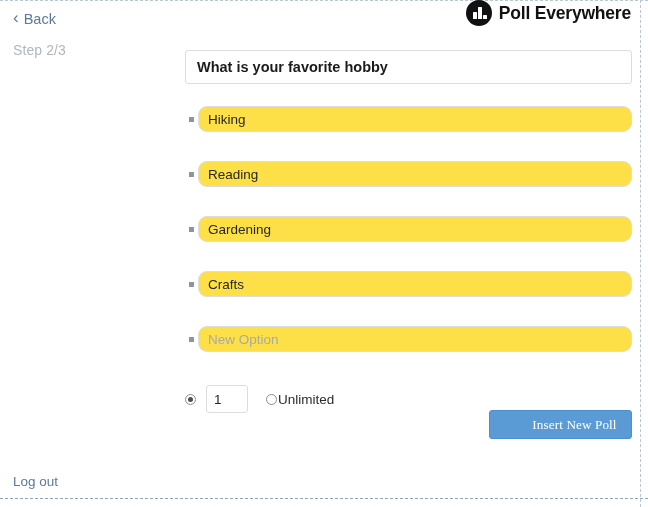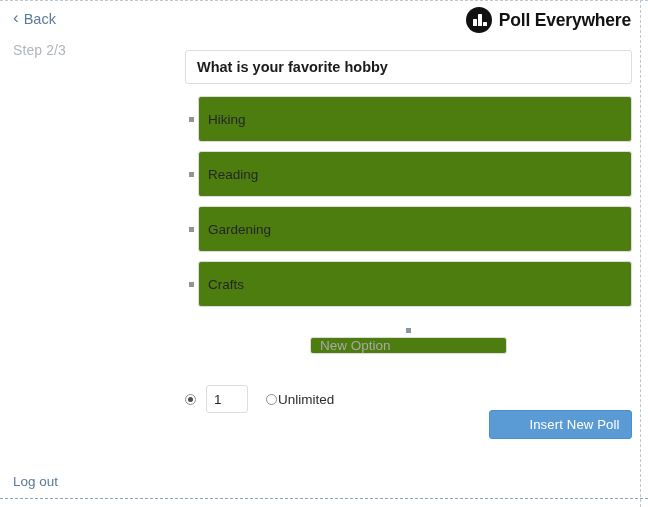--- a/index.html
+++ b/index.html
@@ -64,21 +64,21 @@
     left: 13px;
     top: 42px;
     font-size: 14px;
     color: #b0b6bb;
     letter-spacing: 0.1px;
   }
 
   .brand {
     position: absolute;
     right: 17px;
-    top: 7px;
+    top: 0;
     display: flex;
     align-items: center;
     gap: 7px;
   }
   .brand-mark {
     width: 26px;
     height: 26px;
     border-radius: 50%;
     background: #111111;
     position: relative;
@@ -128,45 +128,45 @@
 
   .options {
     margin-top: 20px;
   }
   .option-row {
     display: flex;
     align-items: center;
     height: 30px;
     margin-bottom: 25px;
   }
-  .option-row:last-child { margin-bottom: 0; flex-direction: column; }
+  .option-row:last-child { margin-bottom: 0; }
 
   .option-handle {
     width: 13px;
     flex: 0 0 13px;
     display: flex;
     justify-content: center;
     align-items: center;
     cursor: move;
   }
   .option-handle i {
     display: block;
     width: 5px;
     height: 5px;
     background: #8c969f;
   }
 
   .option-input {
     box-sizing: border-box;
     flex: 1 1 auto;
-    height: 46px;
+    height: 26px;
     padding: 0 9px;
     border: 1px solid #dddddd;
-    border-radius: 3px;
-    background: #4d7c0f;
+    border-radius: 9px;
+    background: #fde047;
     font-family: "Liberation Sans", sans-serif;
     font-size: 13.5px;
     color: #262626;
     outline: none;
   }
   .option-input::placeholder { color: #a9a9a9; }
 
   
   .votes-section {
     margin-top: 31px;
@@ -232,21 +232,21 @@
   .insert-btn {
     position: absolute;
     right: 0;
     top: 25px;
     width: 143px;
     height: 29px;
     border: 1px solid #4a90d0;
     border-radius: 3px;
     background: #5b9bd5;
     color: #ffffff;
-    font-family: Liberation Sans, sans-serif;
+    font-family: Liberation Serif, serif;
     font-size: 13.2px;
     cursor: pointer;
     letter-spacing: 0.1px;
     padding-left: 34px;
   }
 
   
   .logout-link {
     position: absolute;
     left: 13px;

